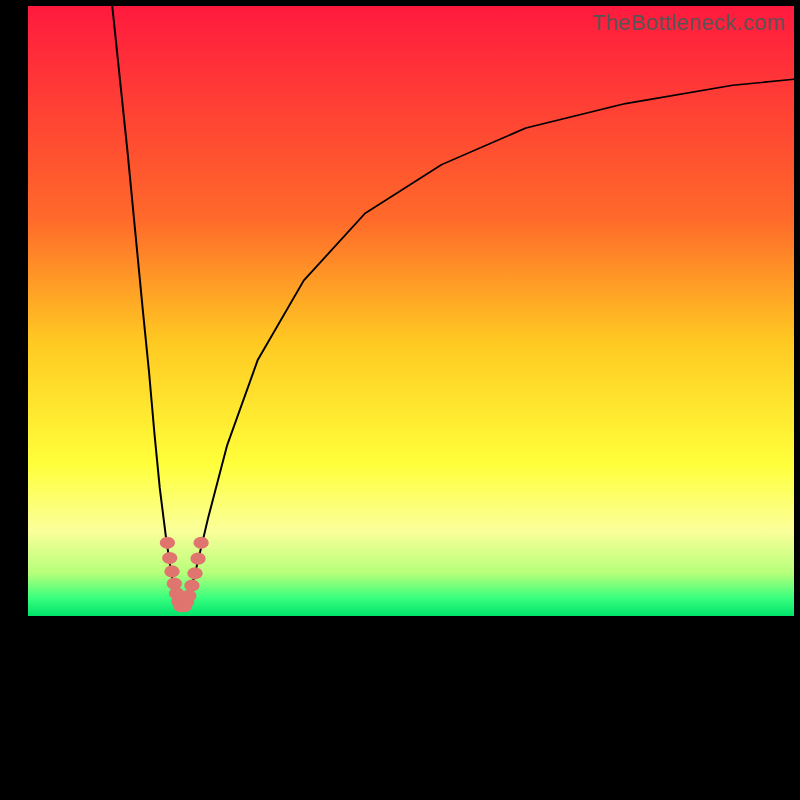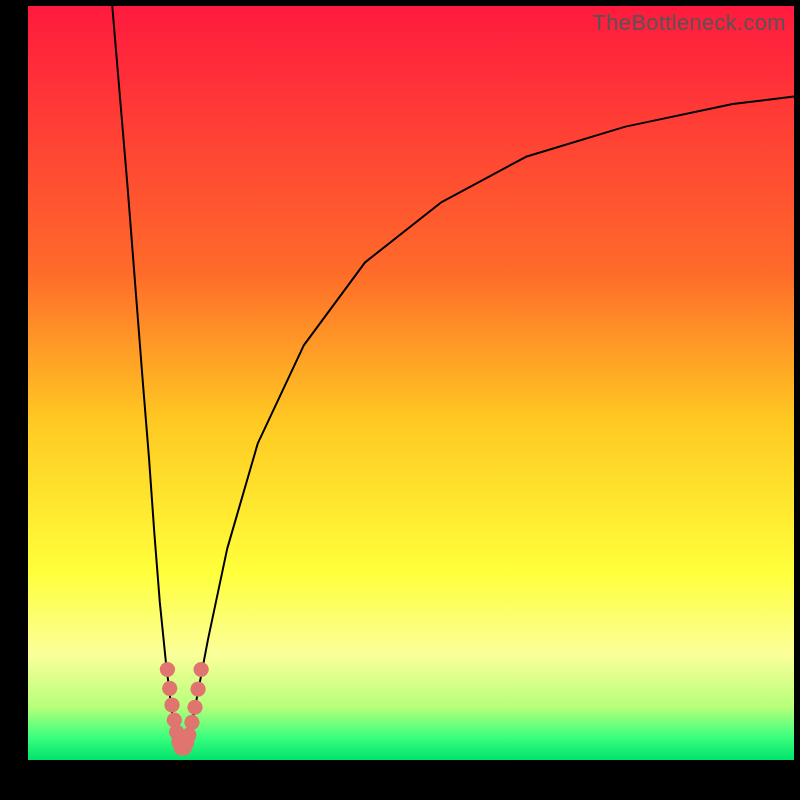--- a/index.html
+++ b/index.html
@@ -16,21 +16,21 @@
     left: 0; top: 0;
     width: 800px;
     height: 800px;
     background: #000;
   }
   .plot {
     position: absolute;
     left: 28px;
     top: 6px;
     width: 766px;
-    height: 754px;
+    height: 610px;
   }
   svg {
     position: absolute;
     left: 0;
     top: 0;
     width: 100%;
     height: 100%;
     display: block;
   }
   .watermark {

